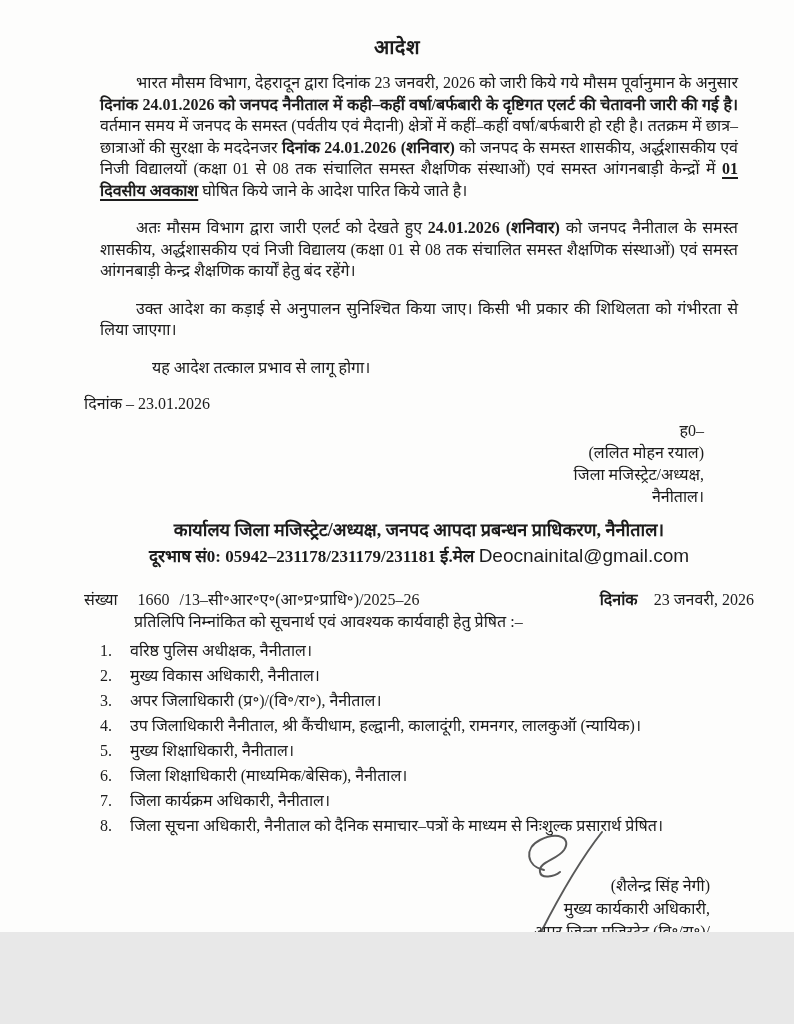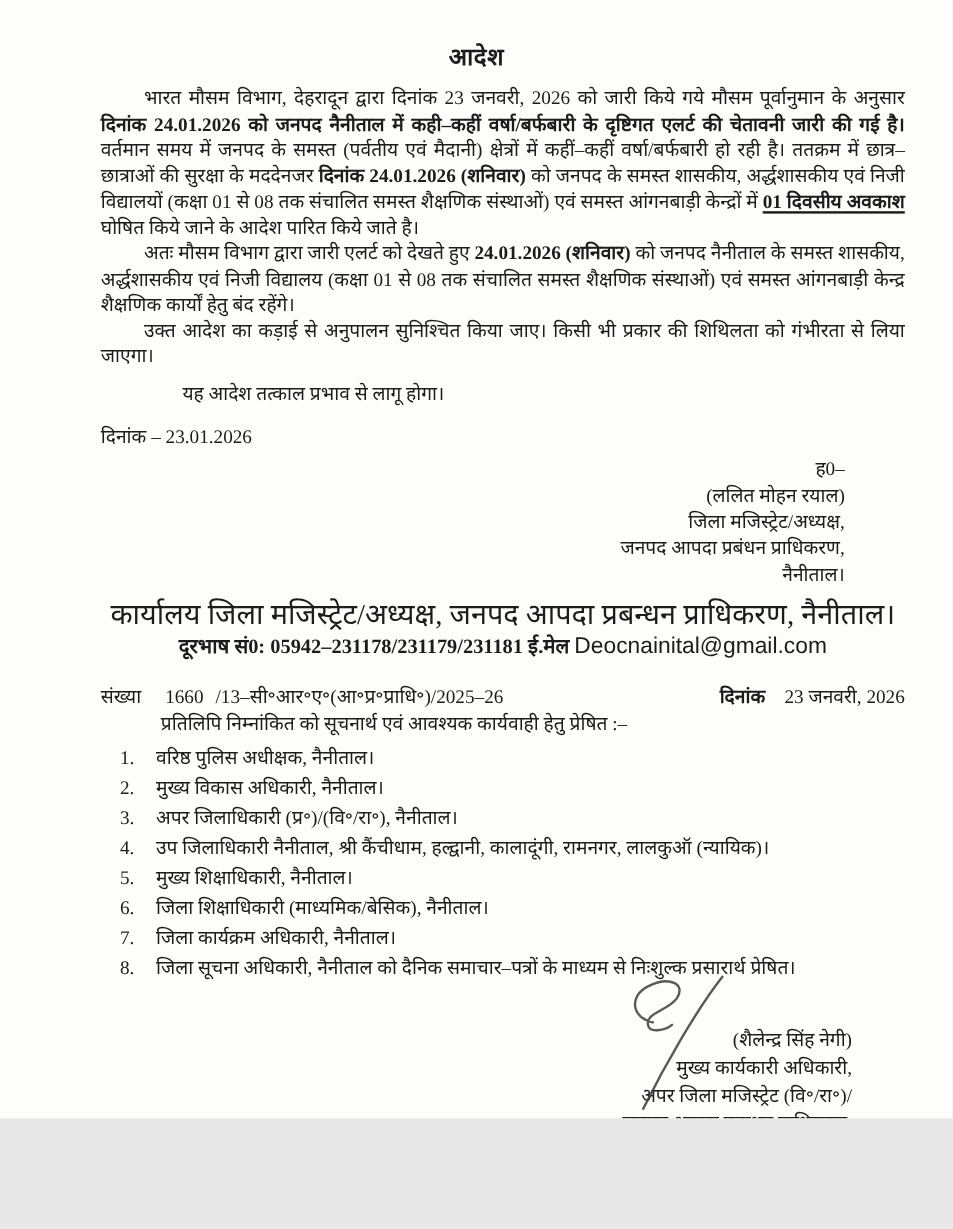--- a/index.html
+++ b/index.html
@@ -16,21 +16,21 @@
   }
   .title{
     margin-top:33px;
     text-align:center;
     font-size:20px;
     font-weight:700;
     letter-spacing:0.5px;
   }
   .content{margin:0 40px 0 84px;}
   .para{
-    margin:0;
+    margin:16px;
     text-align:justify;
     text-indent:36px;
     line-height:21.5px;
   }
   .para.first{margin-top:12px;}
   .b{font-weight:700;}
   .u{text-decoration:underline;text-decoration-thickness:1.5px;text-underline-offset:3px;}
   .standalone{
     margin:9px 0 0 68px;
     line-height:21.5px;
@@ -45,22 +45,22 @@
     text-align:right;
     line-height:22px;
   }
   .sig-top{
     width:250px;
     margin:6px 50px 0 auto;
   }
   .office-line{
     margin-top:10px;
     text-align:center;
-    font-weight:400;
-    font-size:24px;
+    font-weight:700;
+    font-size:18px;
     line-height:25px;
   }
   .phone-line{
     text-align:center;
     font-weight:700;
     font-size:17px;
     line-height:25px;
   }
   .phone-line .email{
     font-family:"Liberation Sans","DejaVu Sans",sans-serif;
@@ -126,21 +126,20 @@
     <p class="para"><span>अतः मौसम विभाग द्वारा जारी एलर्ट को देखते हुए </span><span class="b">24.01.2026 (शनिवार)</span><span> को जनपद नैनीताल के समस्त शासकीय, अर्द्धशासकीय एवं निजी विद्यालय (कक्षा 01 से 08 तक संचालित समस्त शैक्षणिक संस्थाओं) एवं समस्त आंगनबाड़ी केन्द्र शैक्षणिक कार्यों हेतु बंद रहेंगे।</span></p>
     <p class="para"><span>उक्त आदेश का कड़ाई से अनुपालन सुनिश्चित किया जाए। किसी भी प्रकार की शिथिलता को गंभीरता से लिया जाएगा।</span></p>
     <p class="standalone">यह आदेश तत्काल प्रभाव से लागू होगा।</p>
 
     <div class="date-line">दिनांक – 23.01.2026</div>
 
     <div class="sig-block sig-top">
       <div>ह0–</div>
       <div>(ललित मोहन रयाल)</div>
       <div>जिला मजिस्ट्रेट/अध्यक्ष,</div>
-      <div>जनपद आपदा प्रबंधन प्राधिकरण,</div>
       <div>नैनीताल।</div>
     </div>
 
     <div class="office-line">कार्यालय जिला मजिस्ट्रेट/अध्यक्ष, जनपद आपदा प्रबन्धन प्राधिकरण, नैनीताल।</div>
 
     <div class="phone-line">
       <span>दूरभाष सं0: 05942–231178/231179/231181 ई.मेल</span>
       <span class="email">Deocnainital@gmail.com</span>
     </div>
 

